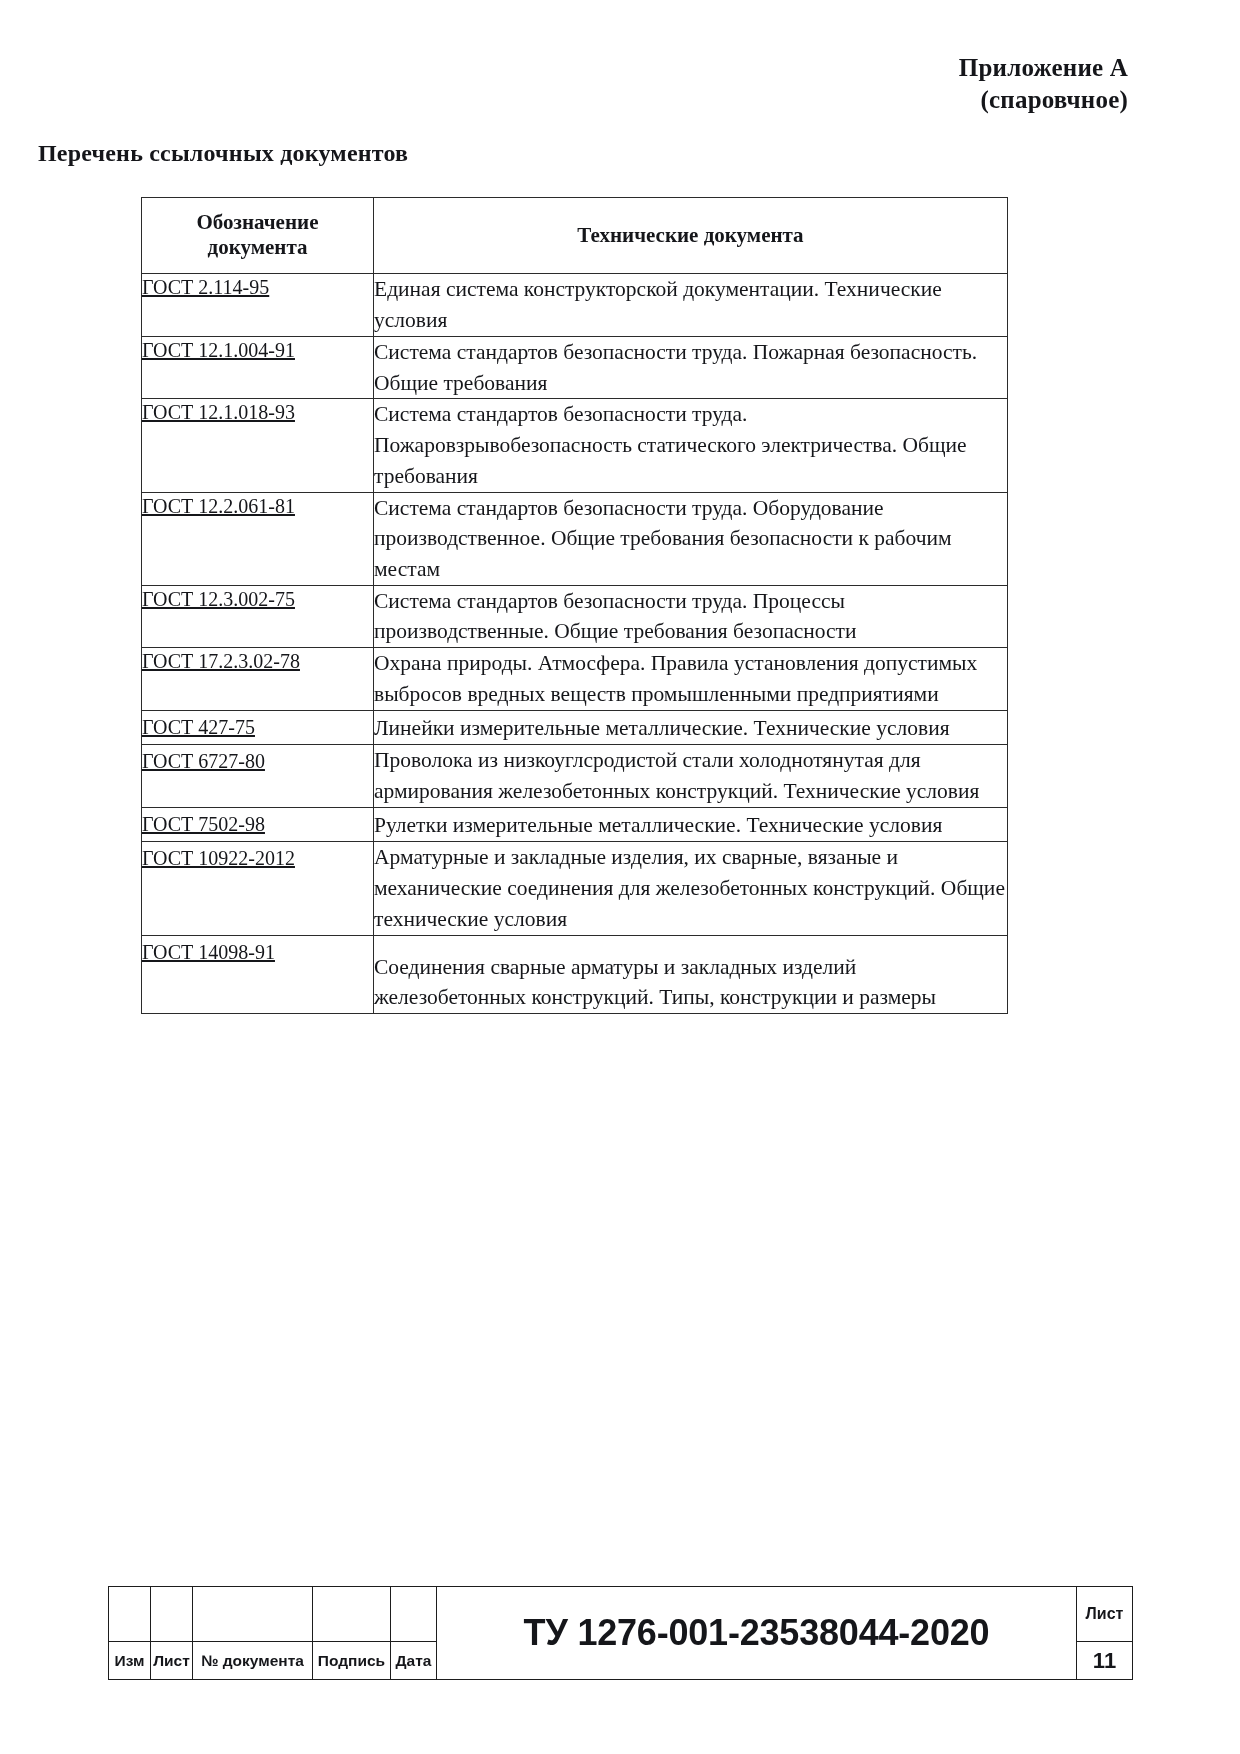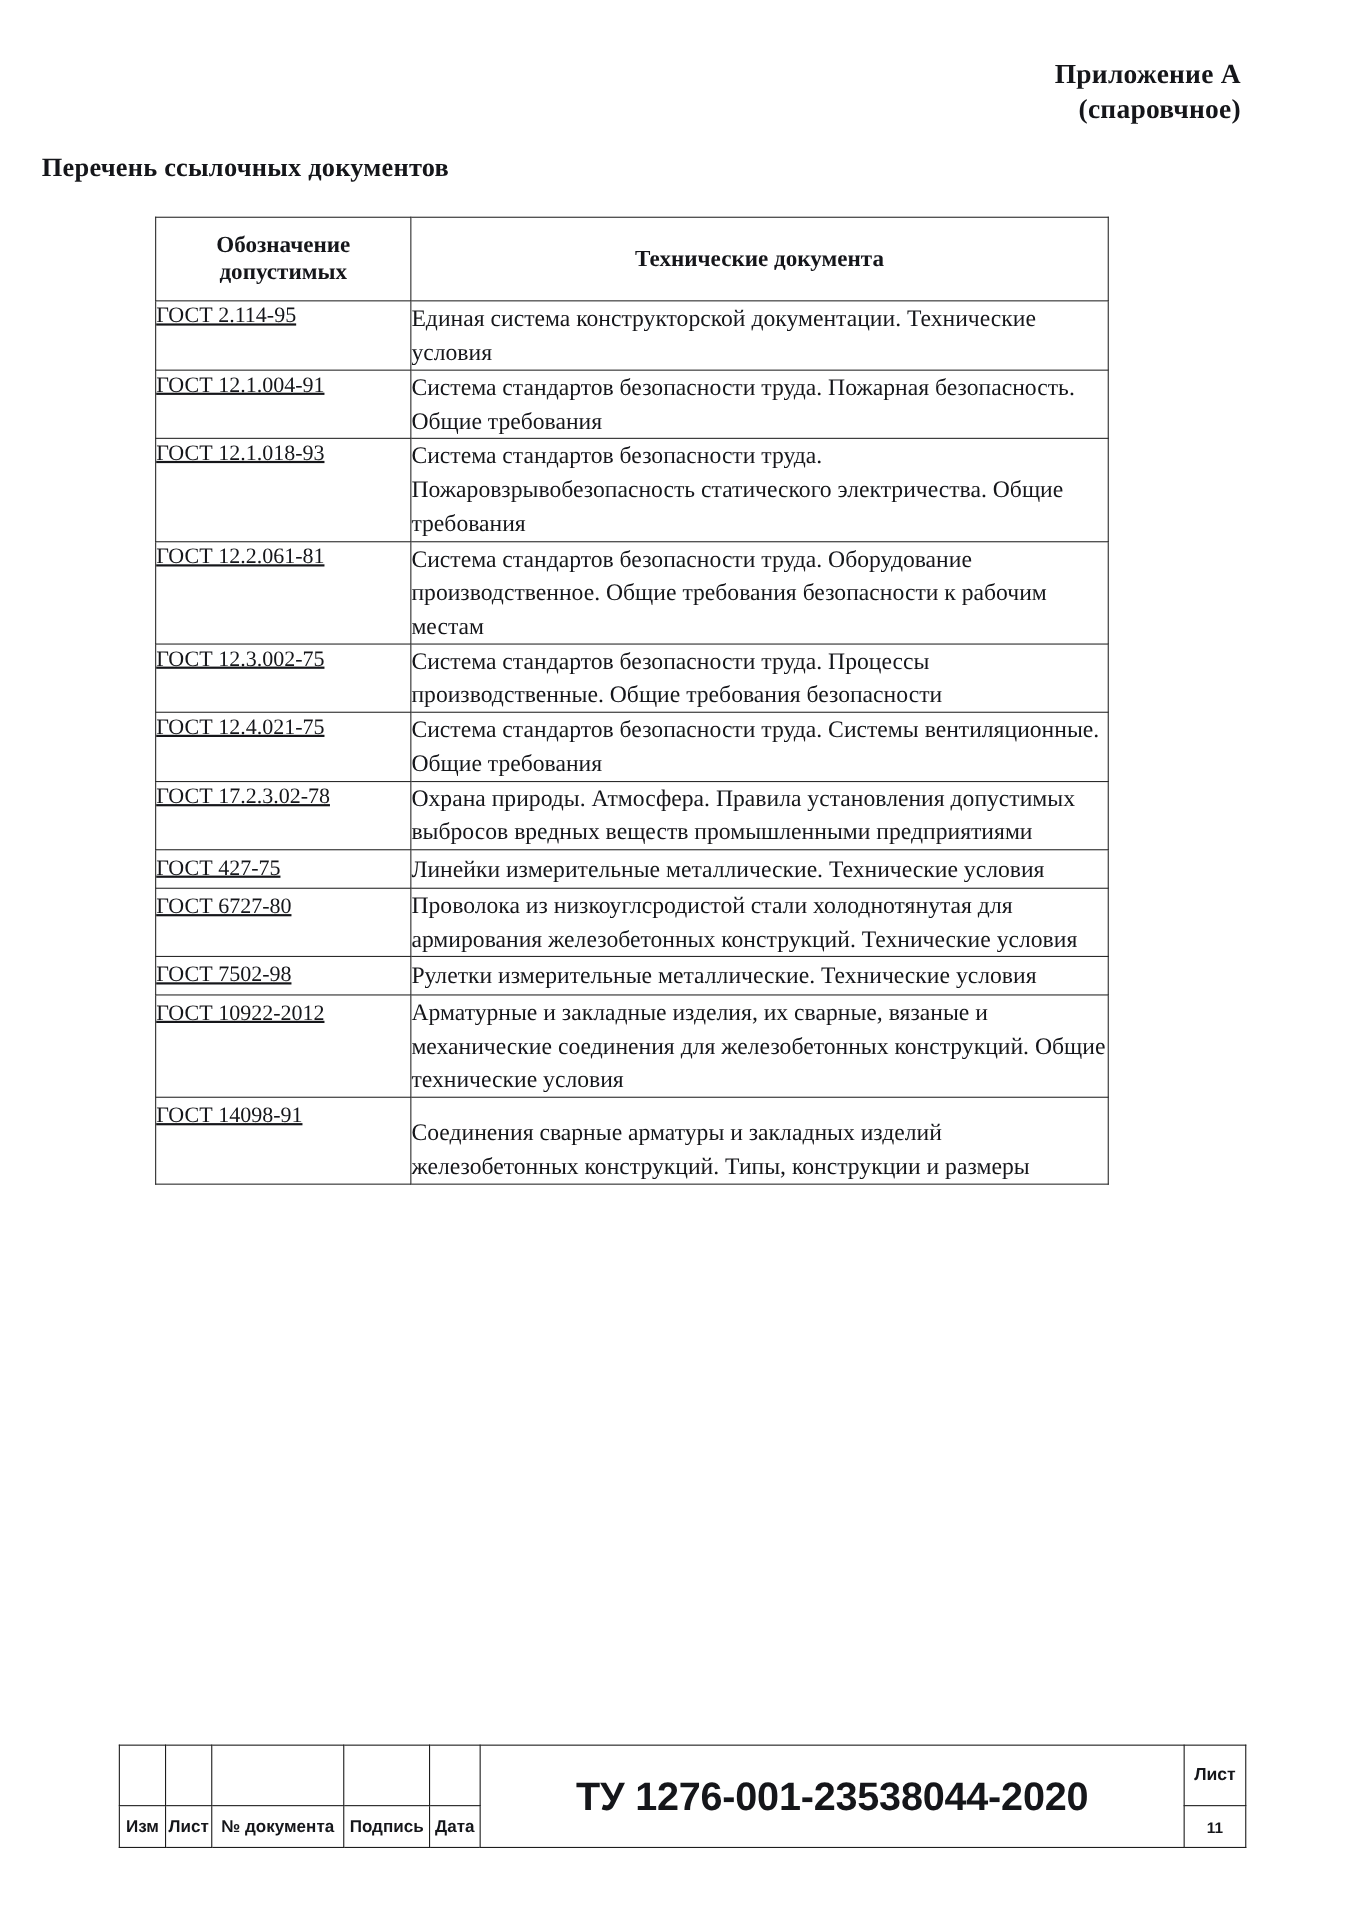--- a/index.html
+++ b/index.html
@@ -137,21 +137,21 @@
     text-align: center;
     vertical-align: middle;
     padding: 0 4px;
   }
   .stamp .sheet-label {
     font-size: 16px;
     font-family: "Liberation Sans", sans-serif;
     text-align: center;
   }
   .stamp .sheet-num {
-    font-size: 14px;
+    font-size: 22px;
     font-family: "Liberation Sans", sans-serif;
     text-align: center;
   }
 </style>
 </head>
 <body>
 
 <div class="page">
 
   <div class="appendix-header">
@@ -163,21 +163,21 @@
 
   <table class="ref-table">
     <colgroup>
         <col class="c1">
         <col class="c2">
       </colgroup>
     <thead>
       <tr>
         <th>
           <div>Обозначение</div>
-          <div>допустимых</div>
+          <div>документа</div>
         </th>
         <th>Технические документа</th>
       </tr>
     </thead>
     <tbody>
       <tr>
         <td class="cell-code">ГОСТ 2.114-95</td>
         <td class="cell-name">Единая система конструкторской документации. Технические условия</td>
       </tr>
       <tr>
@@ -188,24 +188,20 @@
         <td class="cell-code">ГОСТ 12.1.018-93</td>
         <td class="cell-name">Система стандартов безопасности труда. Пожаровзрывобезопасность статического электричества. Общие требования</td>
       </tr>
       <tr>
         <td class="cell-code">ГОСТ 12.2.061-81</td>
         <td class="cell-name">Система стандартов безопасности труда. Оборудование производственное. Общие требования безопасности к рабочим местам</td>
       </tr>
       <tr>
         <td class="cell-code">ГОСТ 12.3.002-75</td>
         <td class="cell-name">Система стандартов безопасности труда. Процессы производственные. Общие требования безопасности</td>
-      </tr>
-      <tr>
-        <td class="cell-code">ГОСТ 12.4.021-75</td>
-        <td class="cell-name">Система стандартов безопасности труда. Системы вентиляционные. Общие требования</td>
       </tr>
       <tr>
         <td class="cell-code">ГОСТ 17.2.3.02-78</td>
         <td class="cell-name">Охрана природы. Атмосфера. Правила установления допустимых выбросов вредных веществ промышленными предприятиями</td>
       </tr>
       <tr>
         <td class="cell-code pad-sm">ГОСТ 427-75</td>
         <td class="cell-name tight">Линейки измерительные металлические. Технические условия</td>
       </tr>
       <tr>

